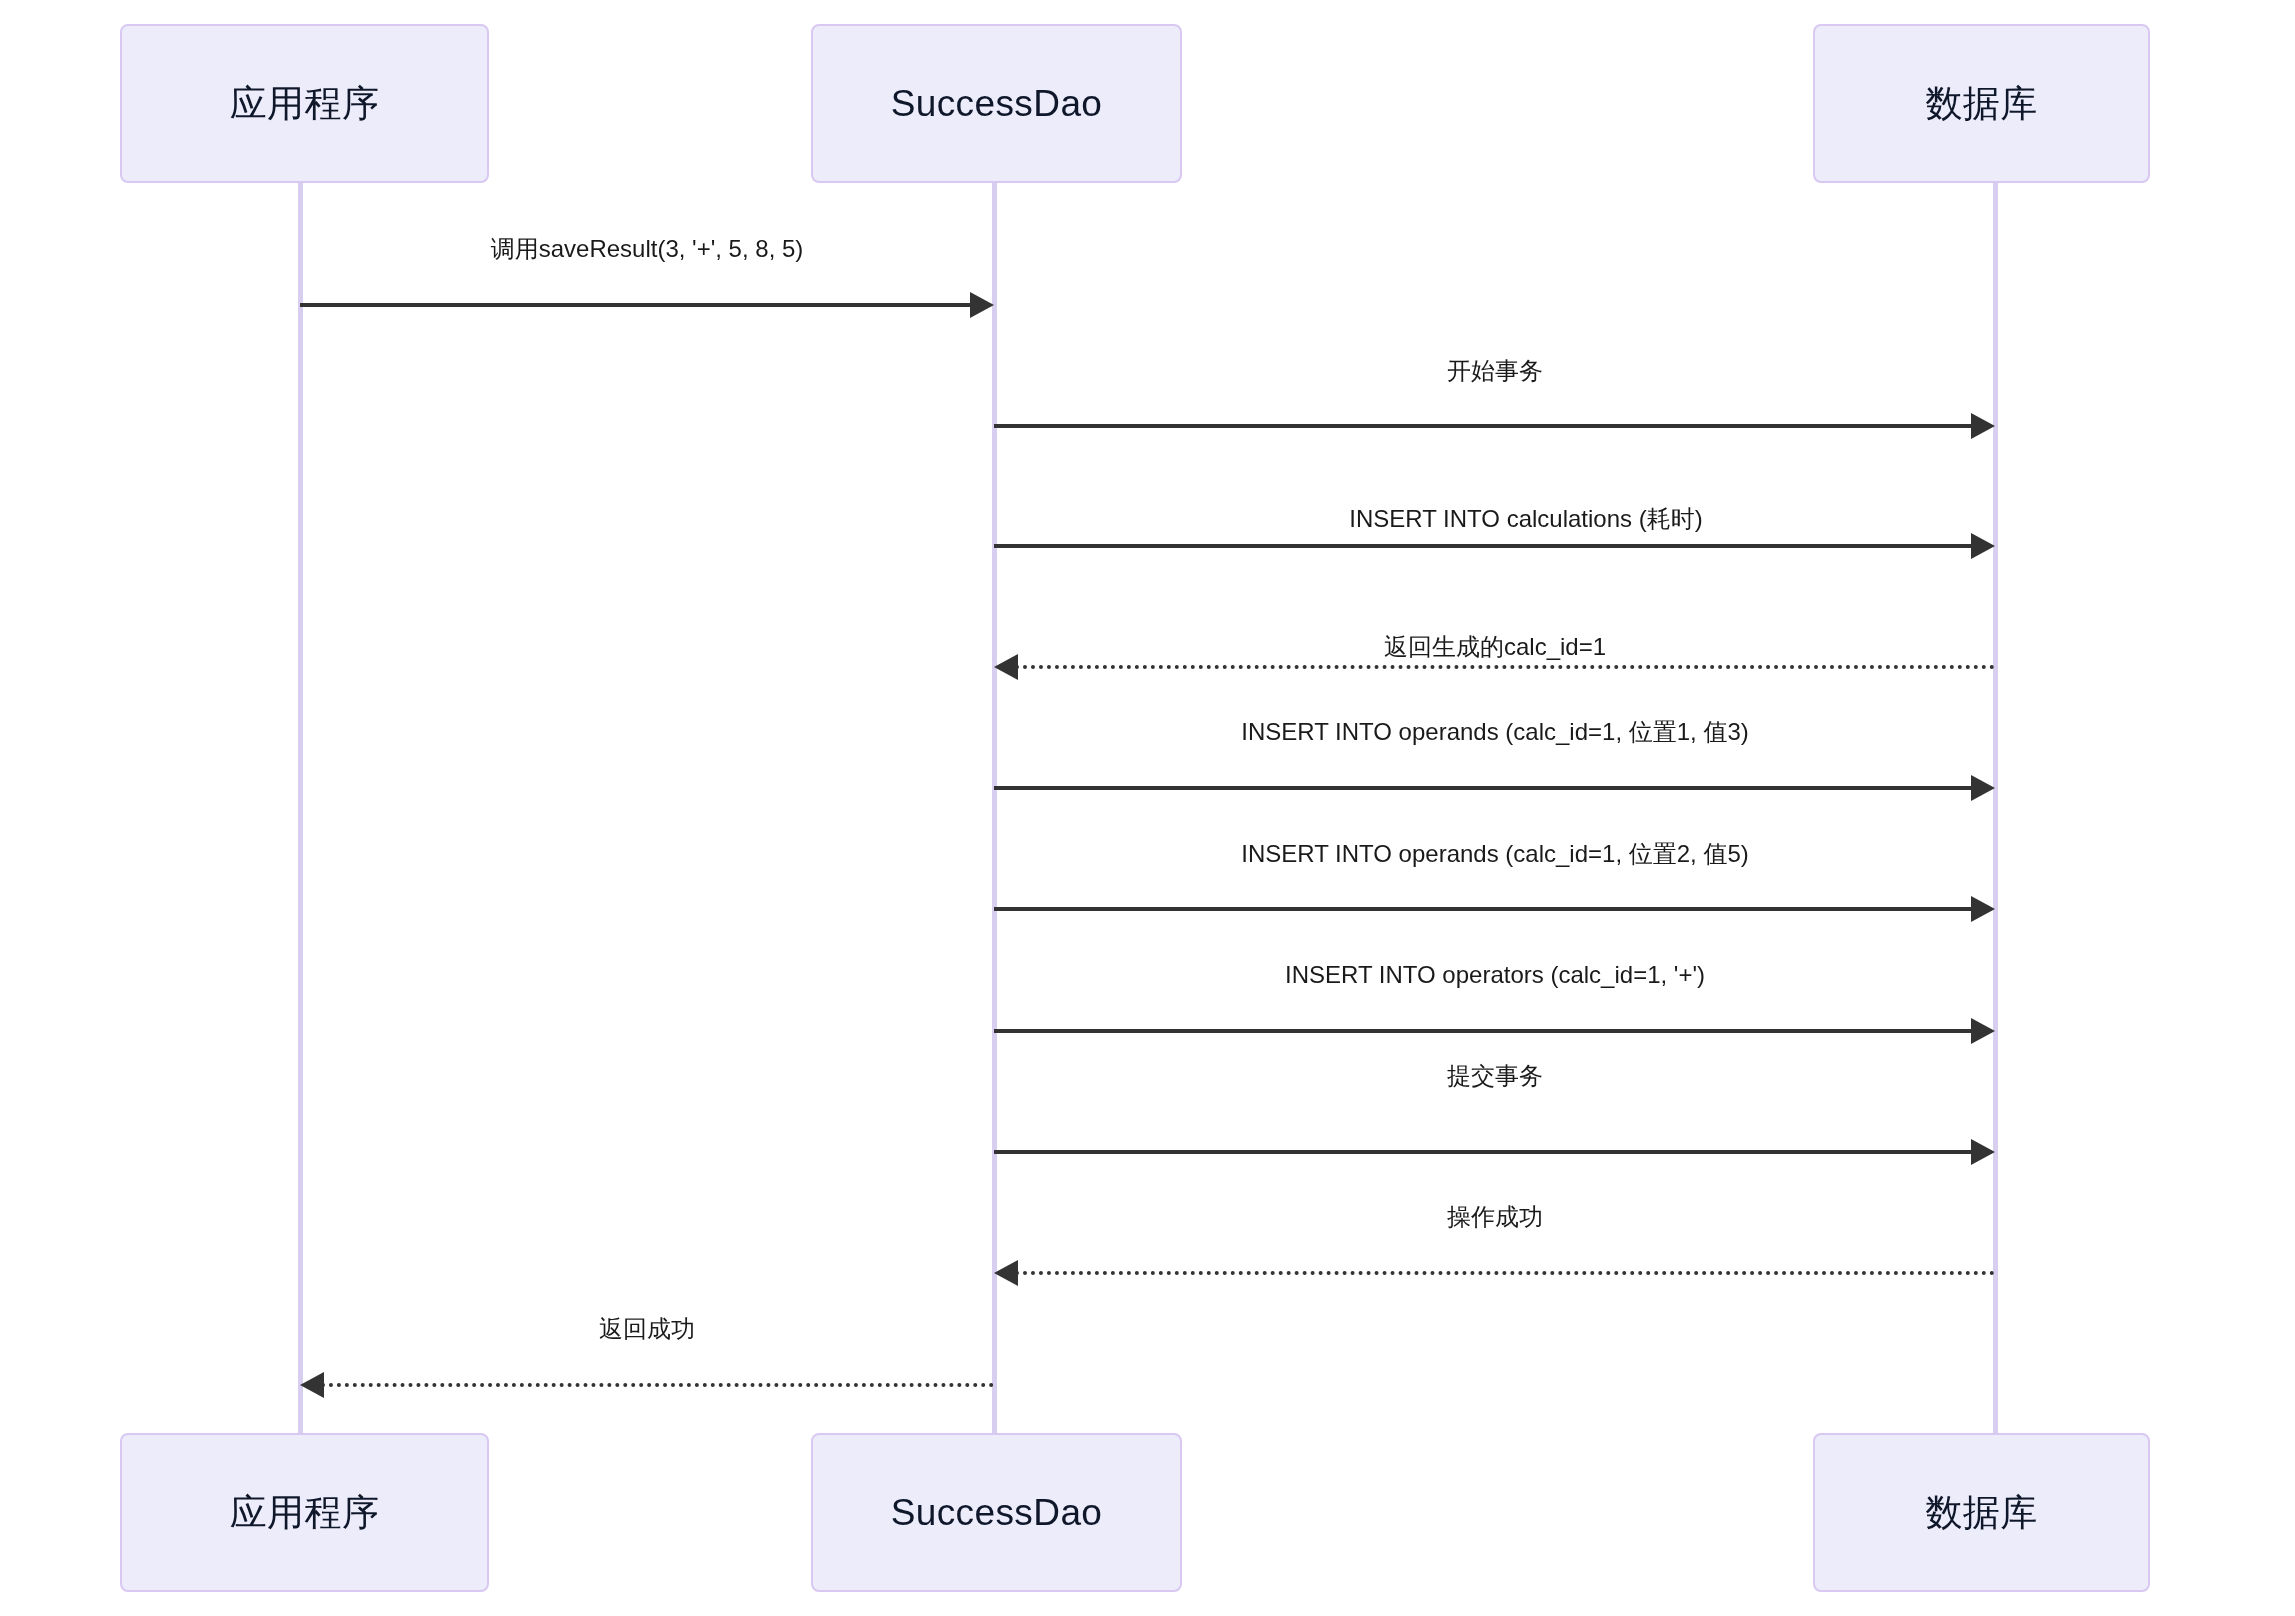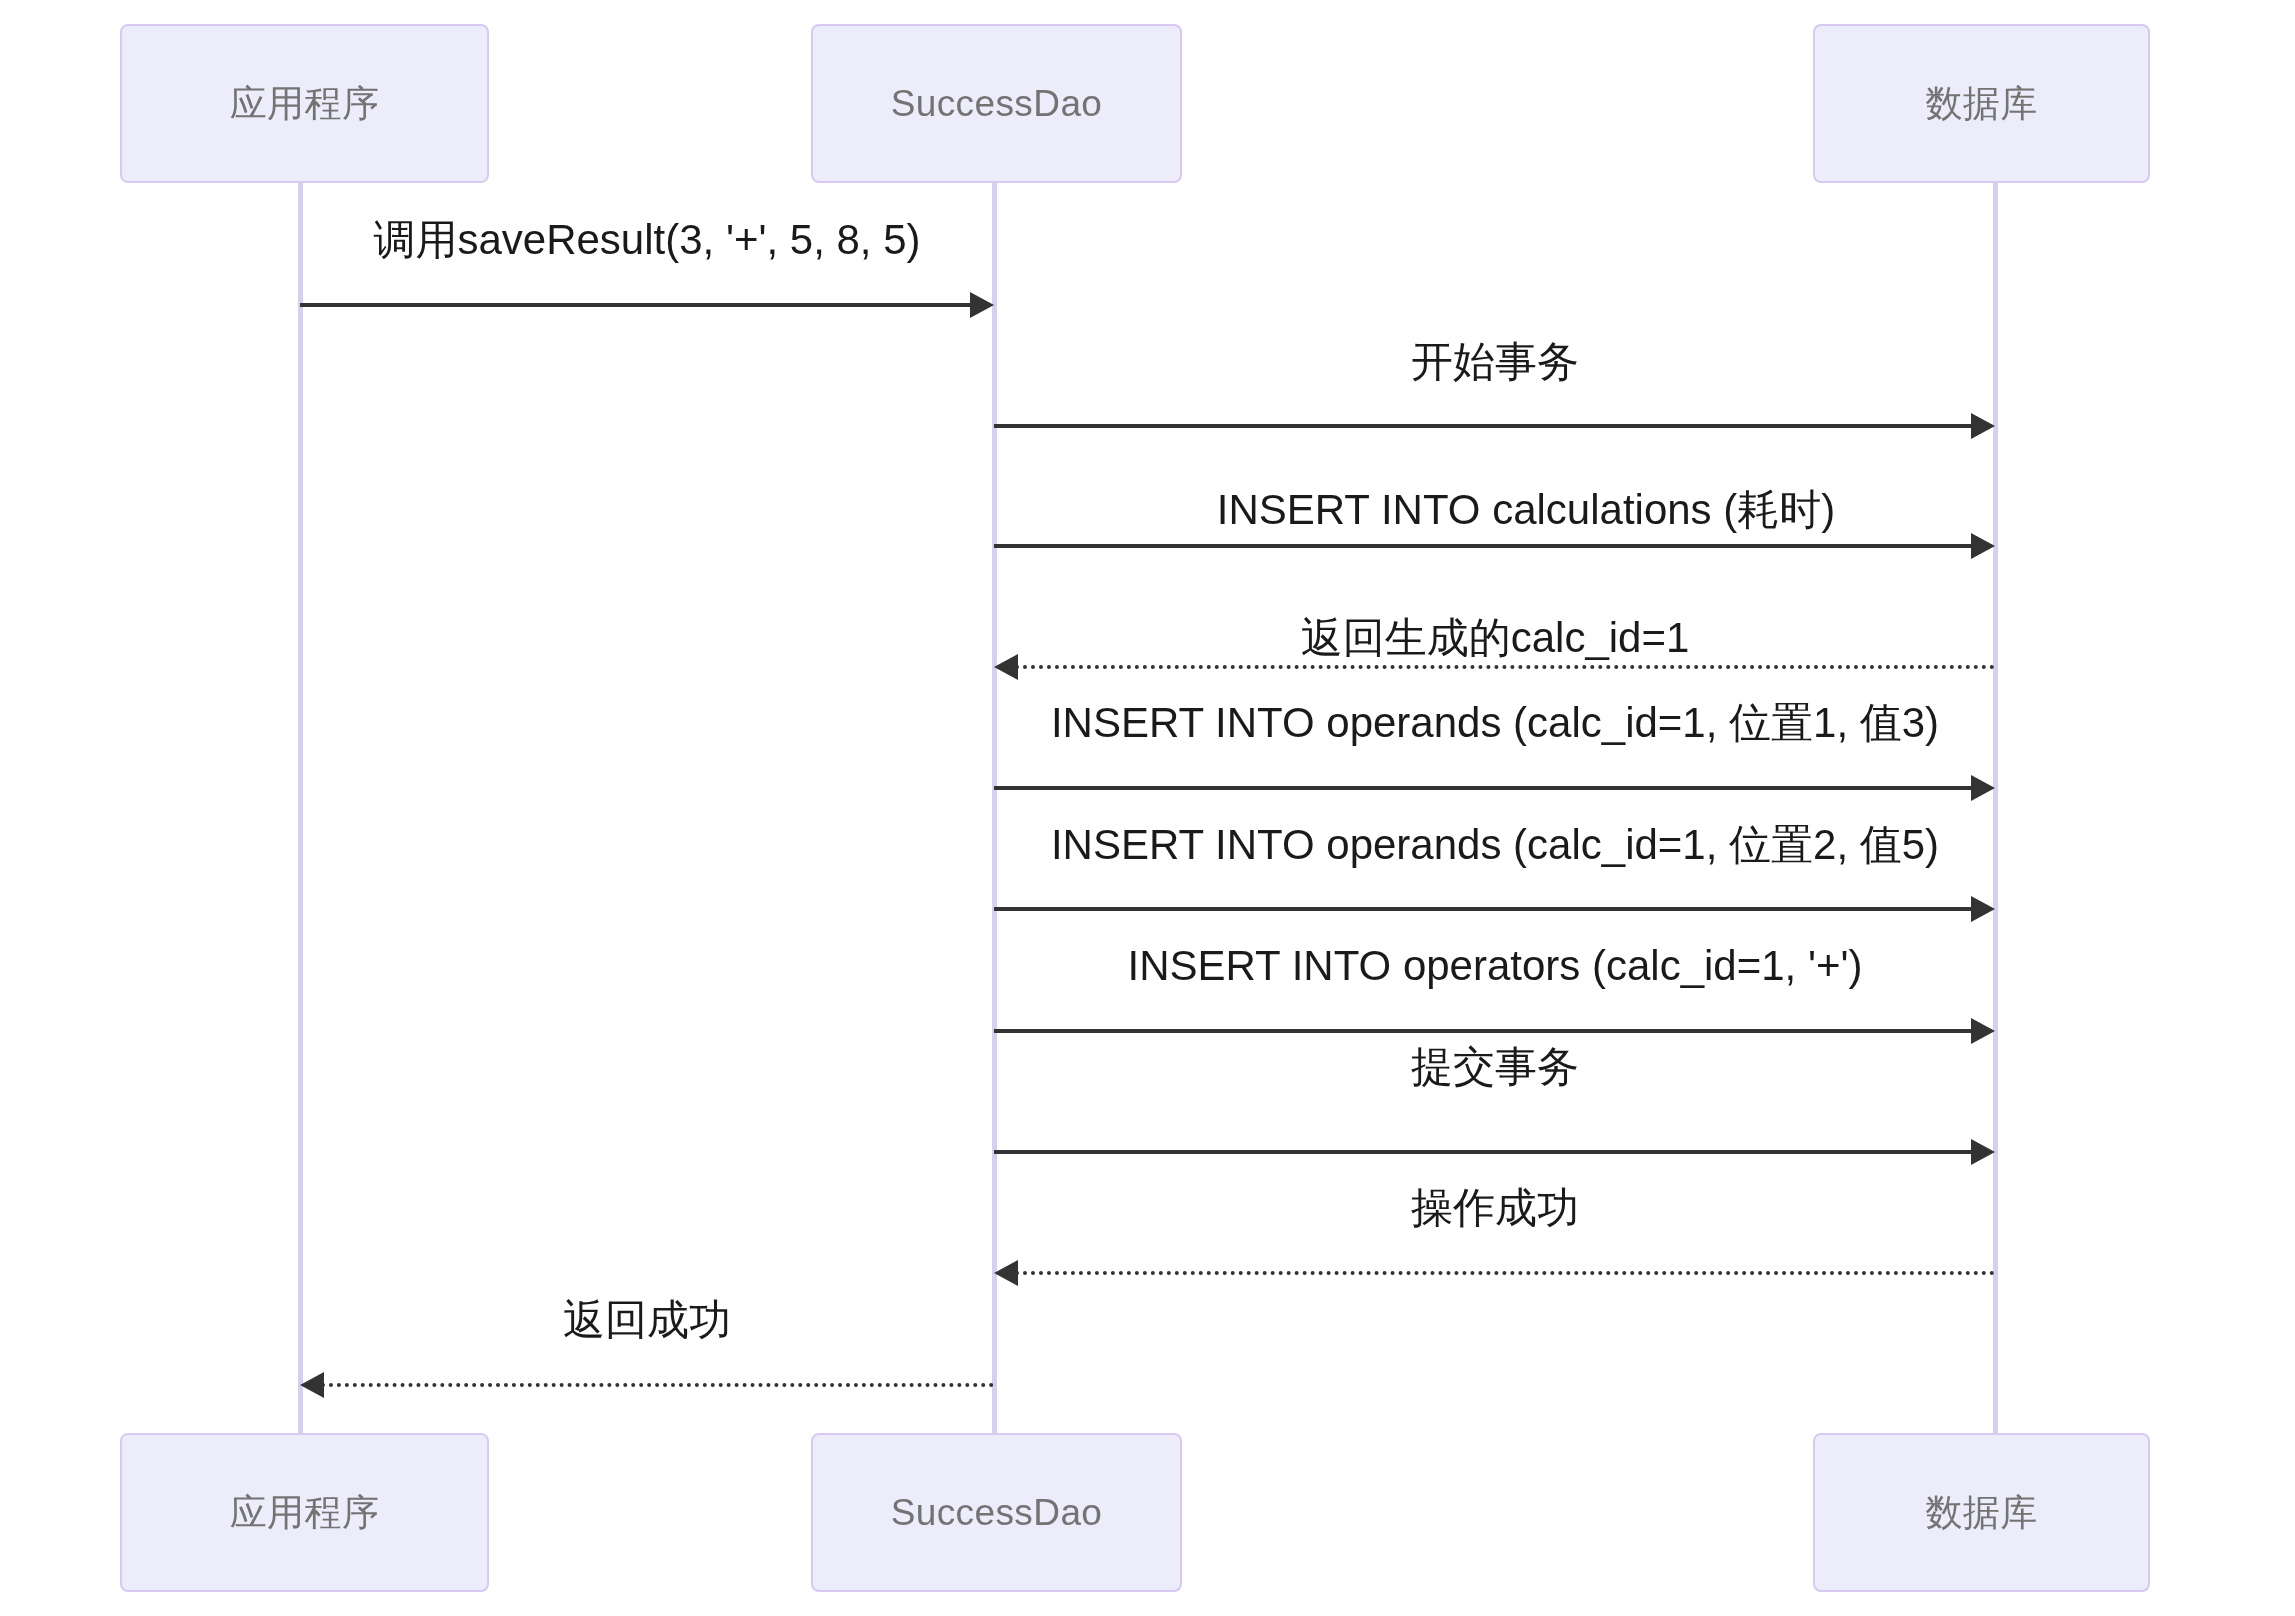--- a/index.html
+++ b/index.html
@@ -24,21 +24,21 @@
     background: #ECECFB;
     border: 2.4px solid #D9C8F2;
     border-radius: 8px;
     display: flex;
     align-items: center;
     justify-content: center;
     z-index: 3;
   }
   .actor-label {
     font-size: 37px;
-    color: #737373;
+    color: #0f172a;
     line-height: 1;
     white-space: nowrap;
     letter-spacing: 0.4px;
     text-align: right;
   }
   
   .lifeline {
     position: absolute;
     width: 4.8px;
     background: #D8CEEF;
@@ -70,21 +70,21 @@
   }
   .msg-head.right {
     border-left: 24px solid #333333;
   }
   .msg-head.left {
     border-right: 24px solid #333333;
   }
   .msg-label {
     position: absolute;
     transform: translate(-50%, -100%);
-    font-size: 42px;
+    font-size: 24px;
     color: #1a1a1a;
     white-space: nowrap;
     line-height: 1;
     text-align: center;
   }
 </style>
 </head>
 <body>
 
 <div id="diagram">

